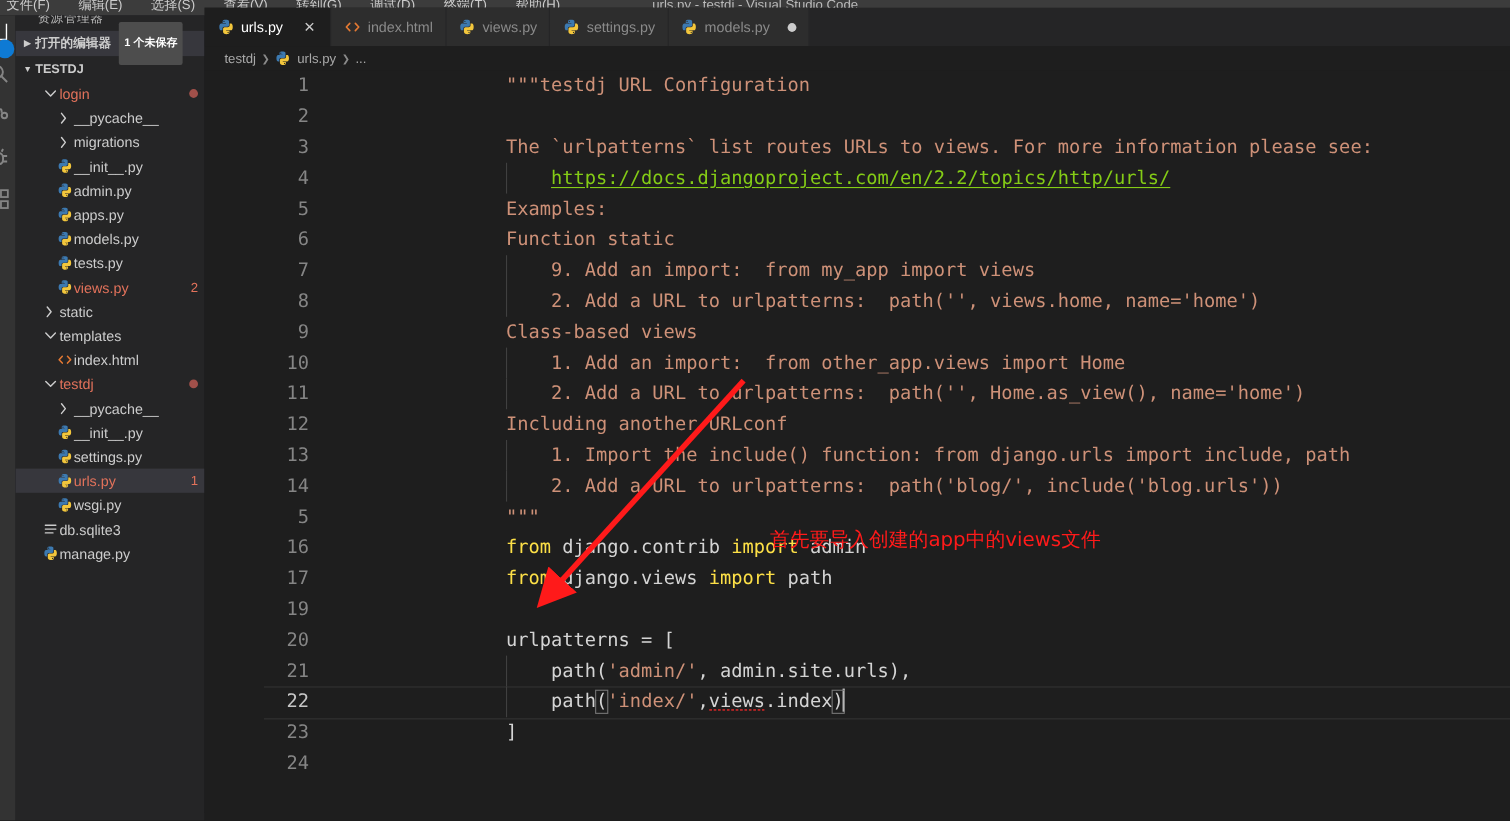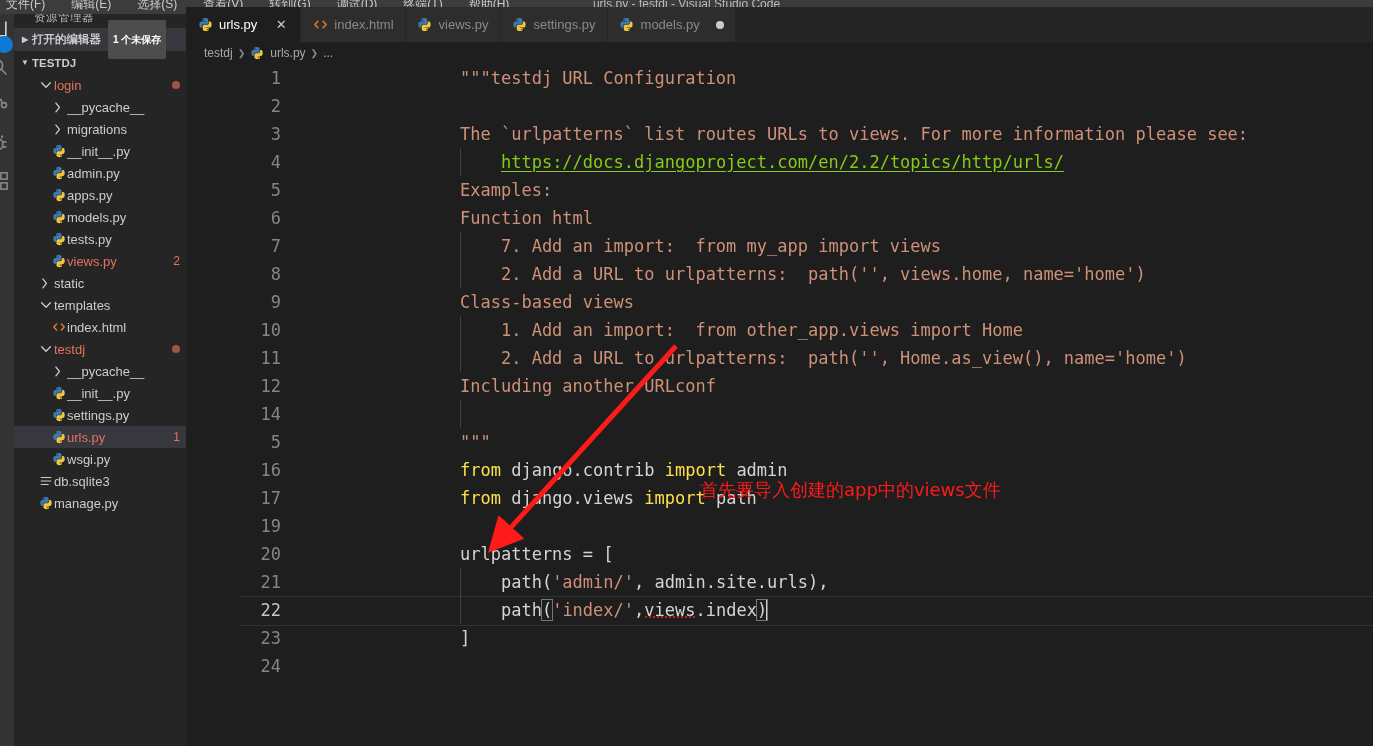--- a/index.html
+++ b/index.html
@@ -506,28 +506,29 @@
           <span class="bc-sep">❯</span>
           <span>...</span>
         </div>
 
       <div class="code-wrap" id="code">
           <div class="ln-row"><span class="lnum">1</span><span class="ltext"><span class="s-doc">"""testdj URL Configuration</span></span></div>
           <div class="ln-row"><span class="lnum">2</span><span class="ltext"></span></div>
           <div class="ln-row"><span class="lnum">3</span><span class="ltext"><span class="s-doc">The `urlpatterns` list routes URLs to views. For more information please see:</span></span></div>
           <div class="ln-row"><span class="lnum">4</span><span class="guide" style="left: 274px;"></span><span class="ltext"><span class="s-doc">    </span><span class="link-u">https://docs.djangoproject.com/en/2.2/topics/http/urls/</span></span></div>
           <div class="ln-row"><span class="lnum">5</span><span class="ltext"><span class="s-doc">Examples:</span></span></div>
-          <div class="ln-row"><span class="lnum">6</span><span class="ltext"><span class="s-doc">Function html</span></span></div>
-          <div class="ln-row"><span class="lnum">7</span><span class="guide" style="left: 274px;"></span><span class="ltext"><span class="s-doc">    7. Add an import:  from my_app import views</span></span></div>
+          <div class="ln-row"><span class="lnum">6</span><span class="ltext"><span class="s-doc">Function static</span></span></div>
+          <div class="ln-row"><span class="lnum">7</span><span class="guide" style="left: 274px;"></span><span class="ltext"><span class="s-doc">    9. Add an import:  from my_app import views</span></span></div>
           <div class="ln-row"><span class="lnum">8</span><span class="guide" style="left: 274px;"></span><span class="ltext"><span class="s-doc">    2. Add a URL to urlpatterns:  path('', views.home, name='home')</span></span></div>
           <div class="ln-row"><span class="lnum">9</span><span class="ltext"><span class="s-doc">Class-based views</span></span></div>
           <div class="ln-row"><span class="lnum">10</span><span class="guide" style="left: 274px;"></span><span class="ltext"><span class="s-doc">    1. Add an import:  from other_app.views import Home</span></span></div>
           <div class="ln-row"><span class="lnum">11</span><span class="guide" style="left: 274px;"></span><span class="ltext"><span class="s-doc">    2. Add a URL to urlpatterns:  path('', Home.as_view(), name='home')</span></span></div>
           <div class="ln-row"><span class="lnum">12</span><span class="ltext"><span class="s-doc">Including another URLconf</span></span></div>
-          <div class="ln-row"><span class="lnum">14</span><span class="guide" style="left: 274px;"></span></div>
+          <div class="ln-row"><span class="lnum">13</span><span class="guide" style="left: 274px;"></span><span class="ltext"><span class="s-doc">    1. Import the include() function: from django.urls import include, path</span></span></div>
+          <div class="ln-row"><span class="lnum">14</span><span class="guide" style="left: 274px;"></span><span class="ltext"><span class="s-doc">    2. Add a URL to urlpatterns:  path('blog/', include('blog.urls'))</span></span></div>
           <div class="ln-row"><span class="lnum">5</span><span class="ltext"><span class="s-doc">"""</span></span></div>
           <div class="ln-row"><span class="lnum">16</span><span class="ltext"><span class="s-kw">from</span><span class="s-txt"> django.contrib </span><span class="s-kw">import</span><span class="s-txt"> admin</span></span></div>
           <div class="ln-row"><span class="lnum">17</span><span class="ltext"><span class="s-kw">from</span><span class="s-txt"> django.views </span><span class="s-kw">import</span><span class="s-txt"> path</span></span></div>
           <div class="ln-row"><span class="lnum">19</span><span class="ltext"></span></div>
           <div class="ln-row"><span class="lnum">20</span><span class="ltext"><span class="s-txt">urlpatterns = [</span></span></div>
           <div class="ln-row"><span class="lnum">21</span><span class="guide" style="left: 274px;"></span><span class="ltext"><span class="s-txt">    path(</span><span class="s-str">'admin/'</span><span class="s-txt">, admin.site.urls),</span></span></div>
           <div class="ln-row cur"><span class="lnum">22</span><span class="guide" style="left: 274px;"></span><span class="ltext"><span class="s-txt">    path</span><span class="s-txt brk">(</span><span class="s-str">'index/'</span><span class="s-txt">,</span><span class="s-txt sq">views</span><span class="s-txt">.index</span><span class="s-txt brk">)</span><span class="caret"></span></span></div>
           <div class="ln-row"><span class="lnum">23</span><span class="ltext"><span class="s-txt">]</span></span></div>
           <div class="ln-row"><span class="lnum">24</span><span class="ltext"></span></div>
         </div>

